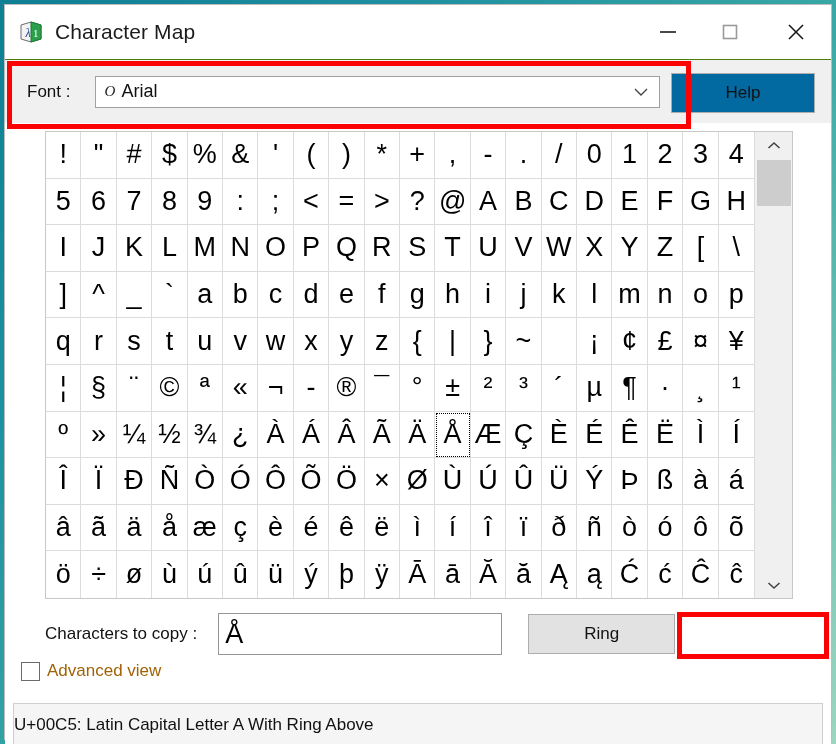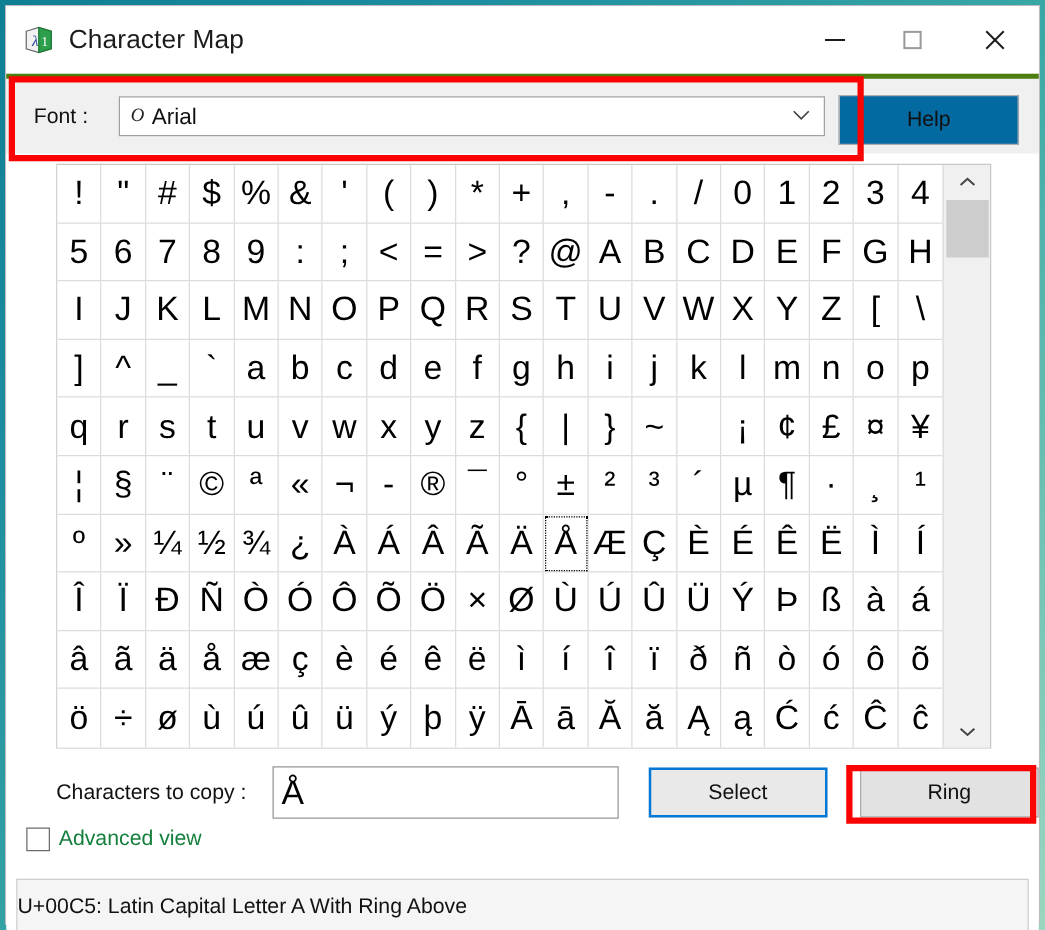--- a/index.html
+++ b/index.html
@@ -65,21 +65,21 @@
   .win-btn.close { width: 70px; }
 
   
   #fontbar {
     flex: 0 0 auto;
     height: 64px;
     background: #f0f0f0;
     display: flex;
     align-items: center;
     position: relative;
-    border-top: 4px solid #4d7c0f;
+    border-top: 1px solid #4d7c0f;
   }
   #font-label {
     margin-left: 22px;
     font-size: 17px;
     color: #111;
     white-space: nowrap;
   }
   #font-combo {
     margin-left: 25px;
     width: 565px;
@@ -278,21 +278,21 @@
   }
   #adv-box {
     width: 19px; height: 19px;
     border: 1px solid #6b6b6b;
     background: #fff;
     flex: 0 0 auto;
   }
   #adv-label {
     margin-left: 7px;
     font-size: 17px;
-    color: #15803d;
+    color: #a16207;
     white-space: nowrap;
   }
   #statusbar {
     position: absolute;
     left: 8px; bottom: 8px;
     width: 810px;
     height: 44px;
     background: #f5f5f5;
     border: 1px solid #cfcfcf;
     display: flex;
@@ -577,21 +577,20 @@
             </svg>
         </div>
       </div>
     </div>
   </div>
 
   <div id="bottom">
     <div id="copyrow">
       <div id="copy-label">Characters to copy :</div>
       <div id="copy-input">Å</div>
-      <div id="select-btn">Select</div>
       <div id="copy-btn">Ring</div>
     </div>
 
     <div id="advrow">
       <span id="adv-box"></span>
       <span id="adv-label">Advanced view</span>
     </div>
 
     <div id="statusbar">
       <span id="status-text">U+00C5: Latin Capital Letter A With Ring Above</span>

